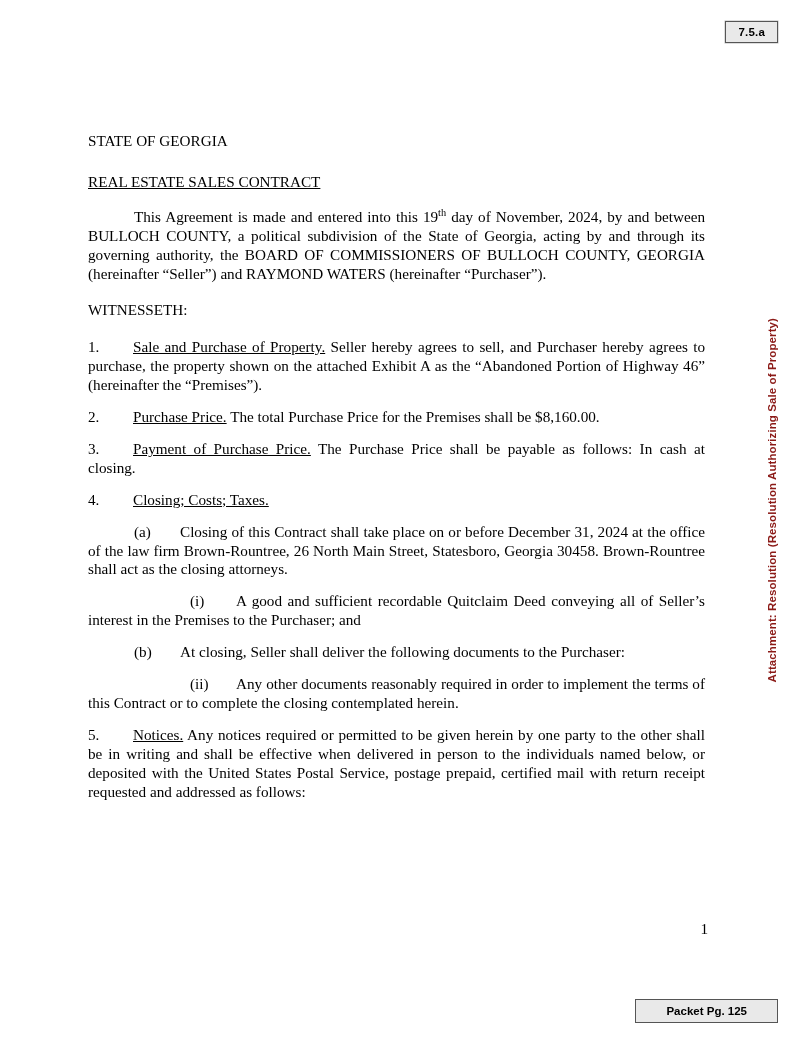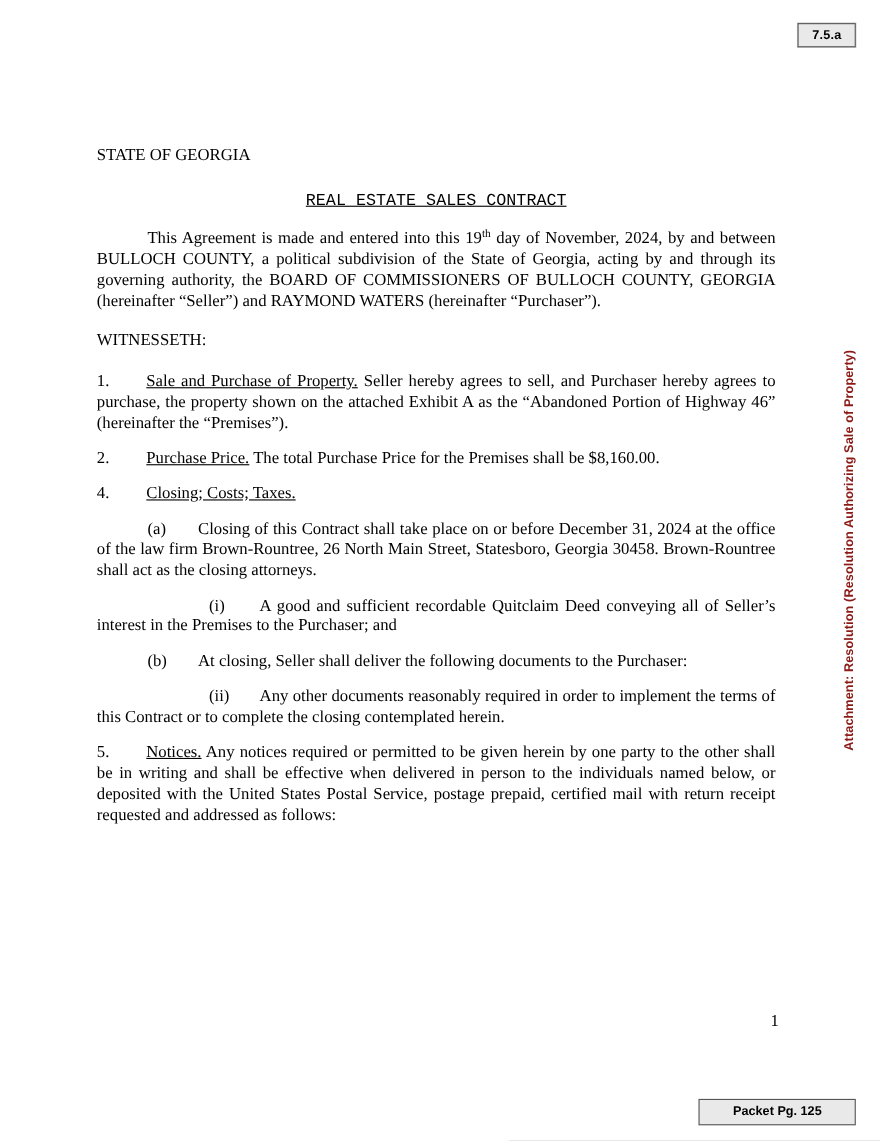--- a/index.html
+++ b/index.html
@@ -74,24 +74,22 @@
     font-size: 15.2px;
     line-height: 1.245;
     text-align: justify;
     margin-top: 42px;
   }
   .doc .head-line {
     text-align: left;
     line-height: 1.22;
   }
   .doc .title {
-    text-align: center;
     margin-top: 22px;
     margin-bottom: 16px;
-    font-family: Liberation Mono, monospace;
   }
   .doc .title u { text-decoration: underline; }
 
   .para {
     margin: 0 0 13px 0;
   }
   .para.center {
     text-align: left;
     margin-top: 17px;
     margin-bottom: 18px;
@@ -138,20 +136,23 @@
 
 
     <p class="para">
       <span class="num-lead">1.</span><u class="run">Sale and Purchase of Property.</u><span>  Seller hereby agrees to sell, and Purchaser hereby agrees to purchase, the property shown on the attached Exhibit A as the “Abandoned Portion of Highway 46” (hereinafter the “Premises”).</span>
     </p>
 
     <p class="para">
       <span class="num-lead">2.</span><u class="run">Purchase Price.</u><span>  The total Purchase Price for the Premises shall be $8,160.00.</span>
     </p>
 
+    <p class="para">
+      <span class="num-lead">3.</span><u class="run">Payment of Purchase Price.</u><span>  The Purchase Price shall be payable as follows:  In cash at closing.</span>
+    </p>
 
     <p class="para">
       <span class="num-lead">4.</span><u class="run">Closing; Costs; Taxes.</u><span></span>
     </p>
 
     <p class="para">
       <span class="indent"></span><span class="sub-lead">(a)</span><span>Closing of this Contract shall take place on or before December 31, 2024 at the office of the law firm Brown-Rountree, 26 North Main Street, Statesboro, Georgia 30458.  Brown-Rountree shall act as the closing attorneys.</span>
     </p>
 
     <p class="para">

